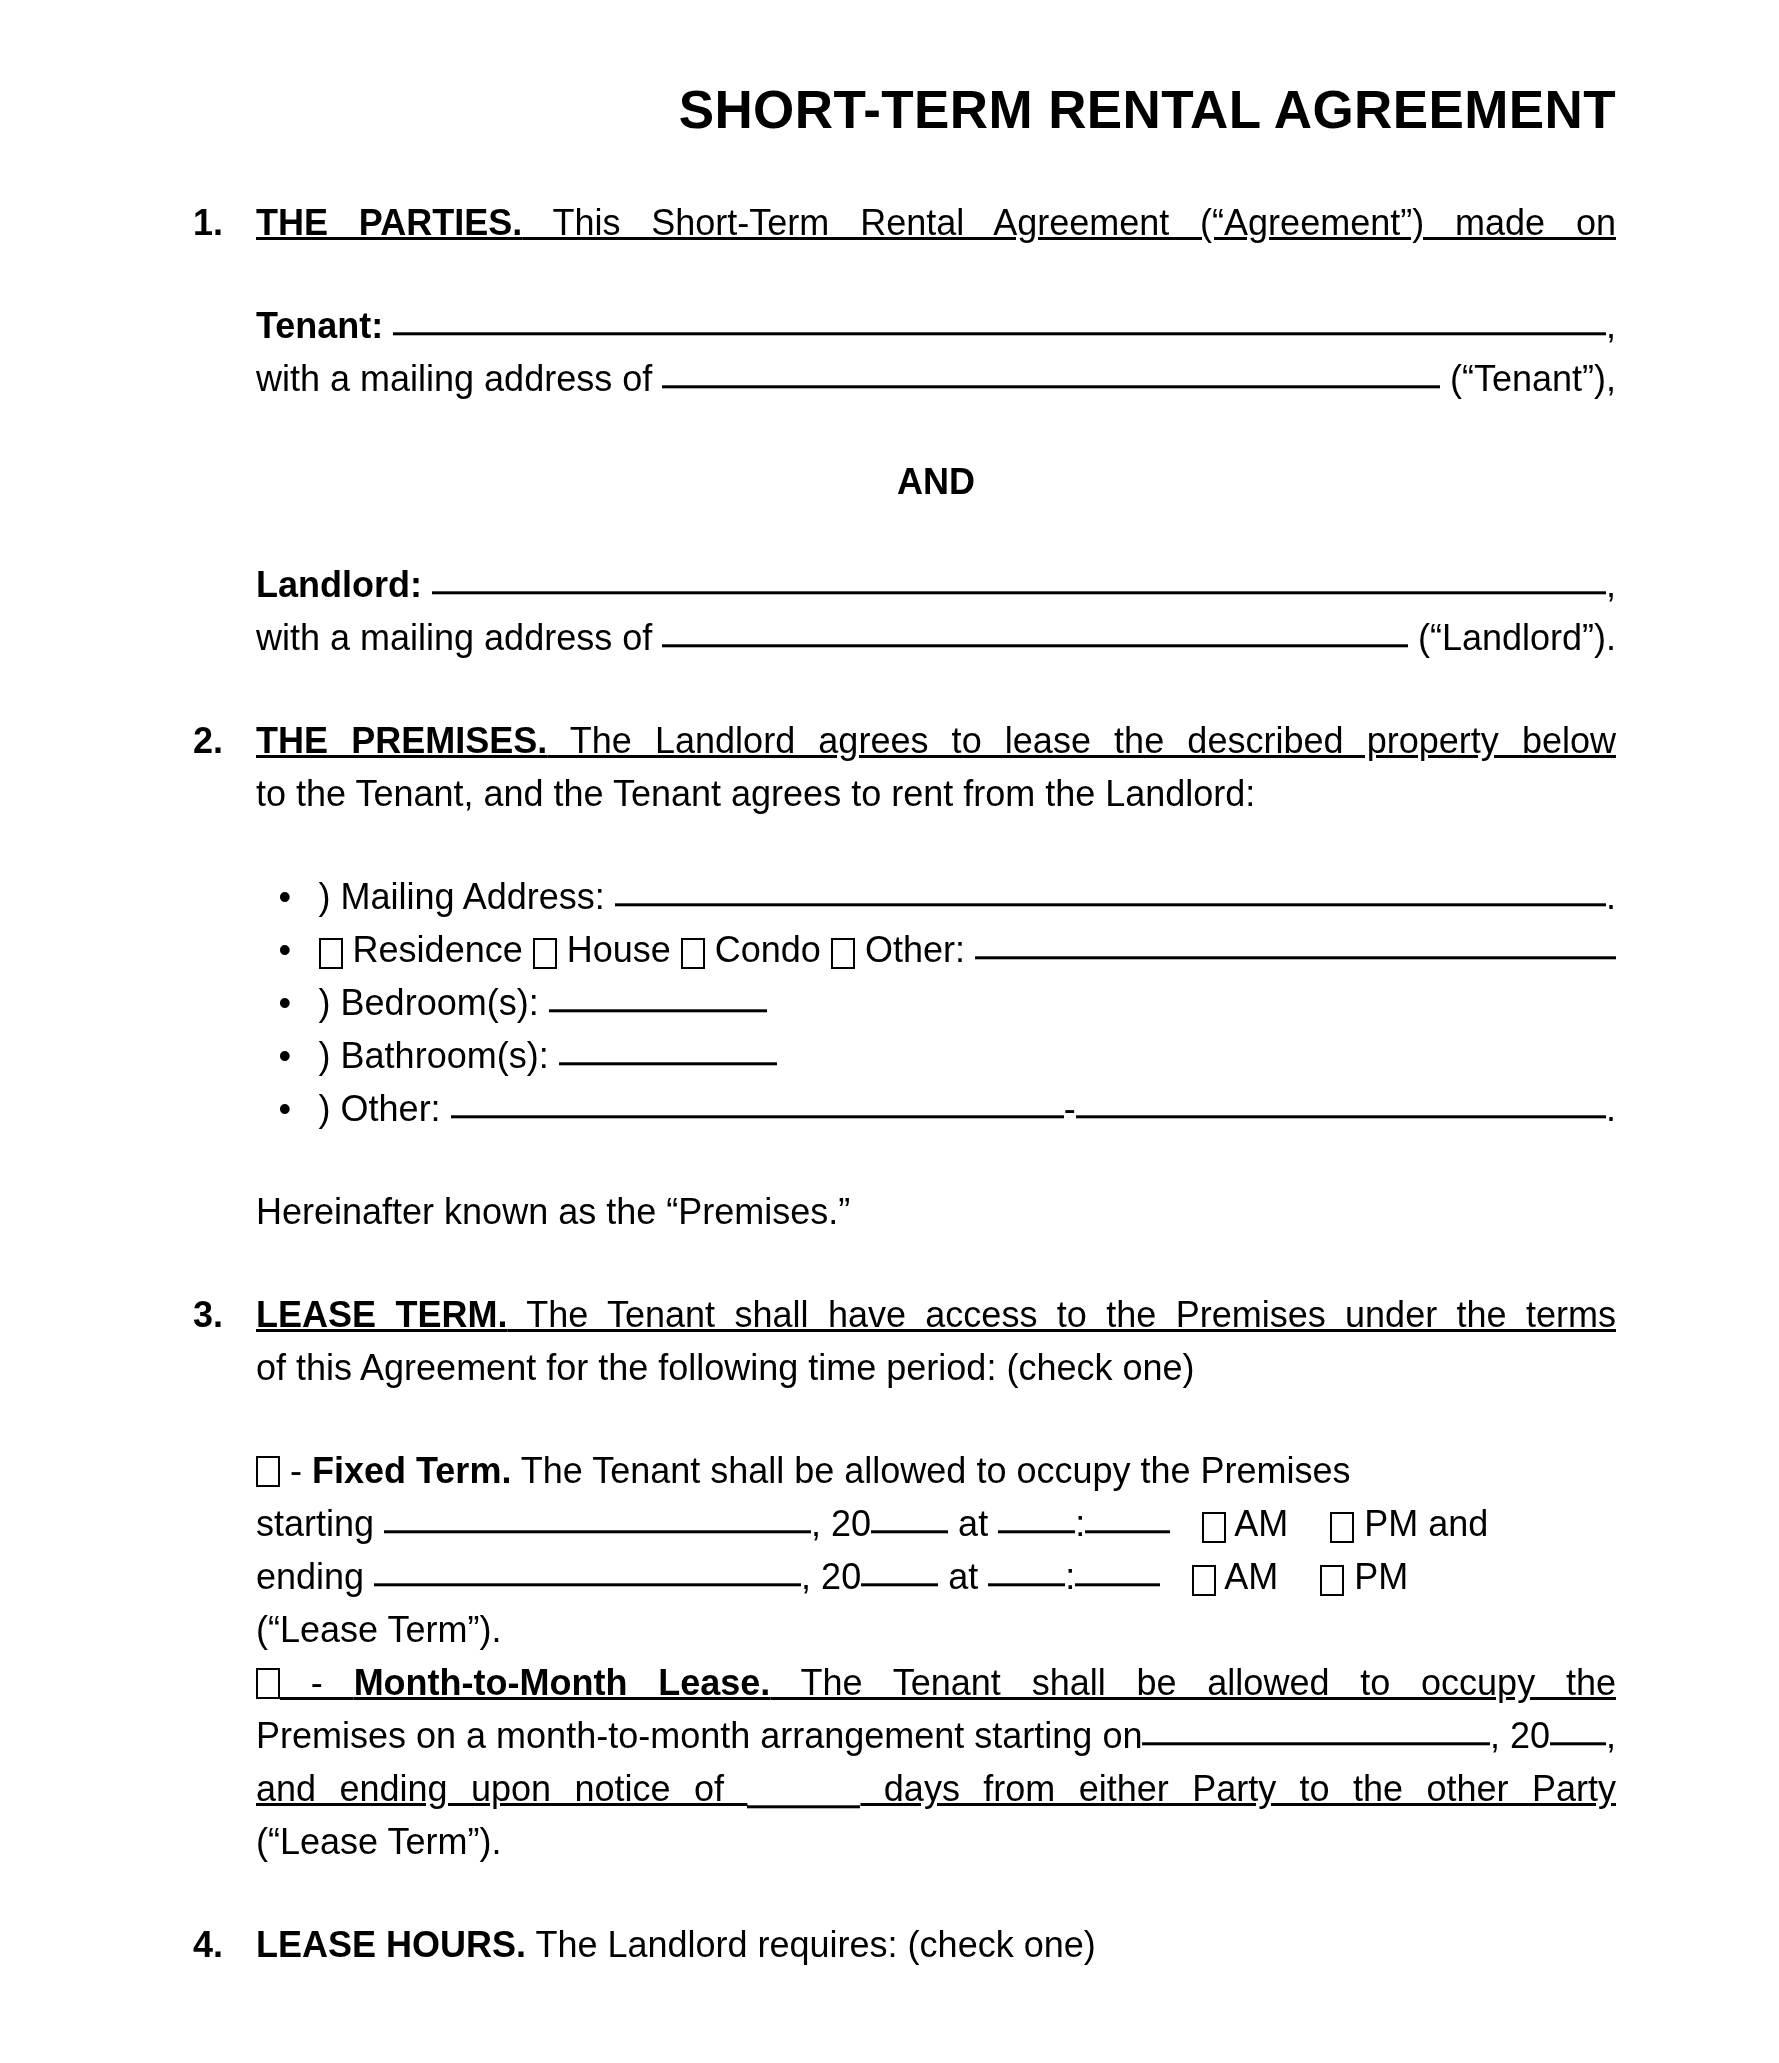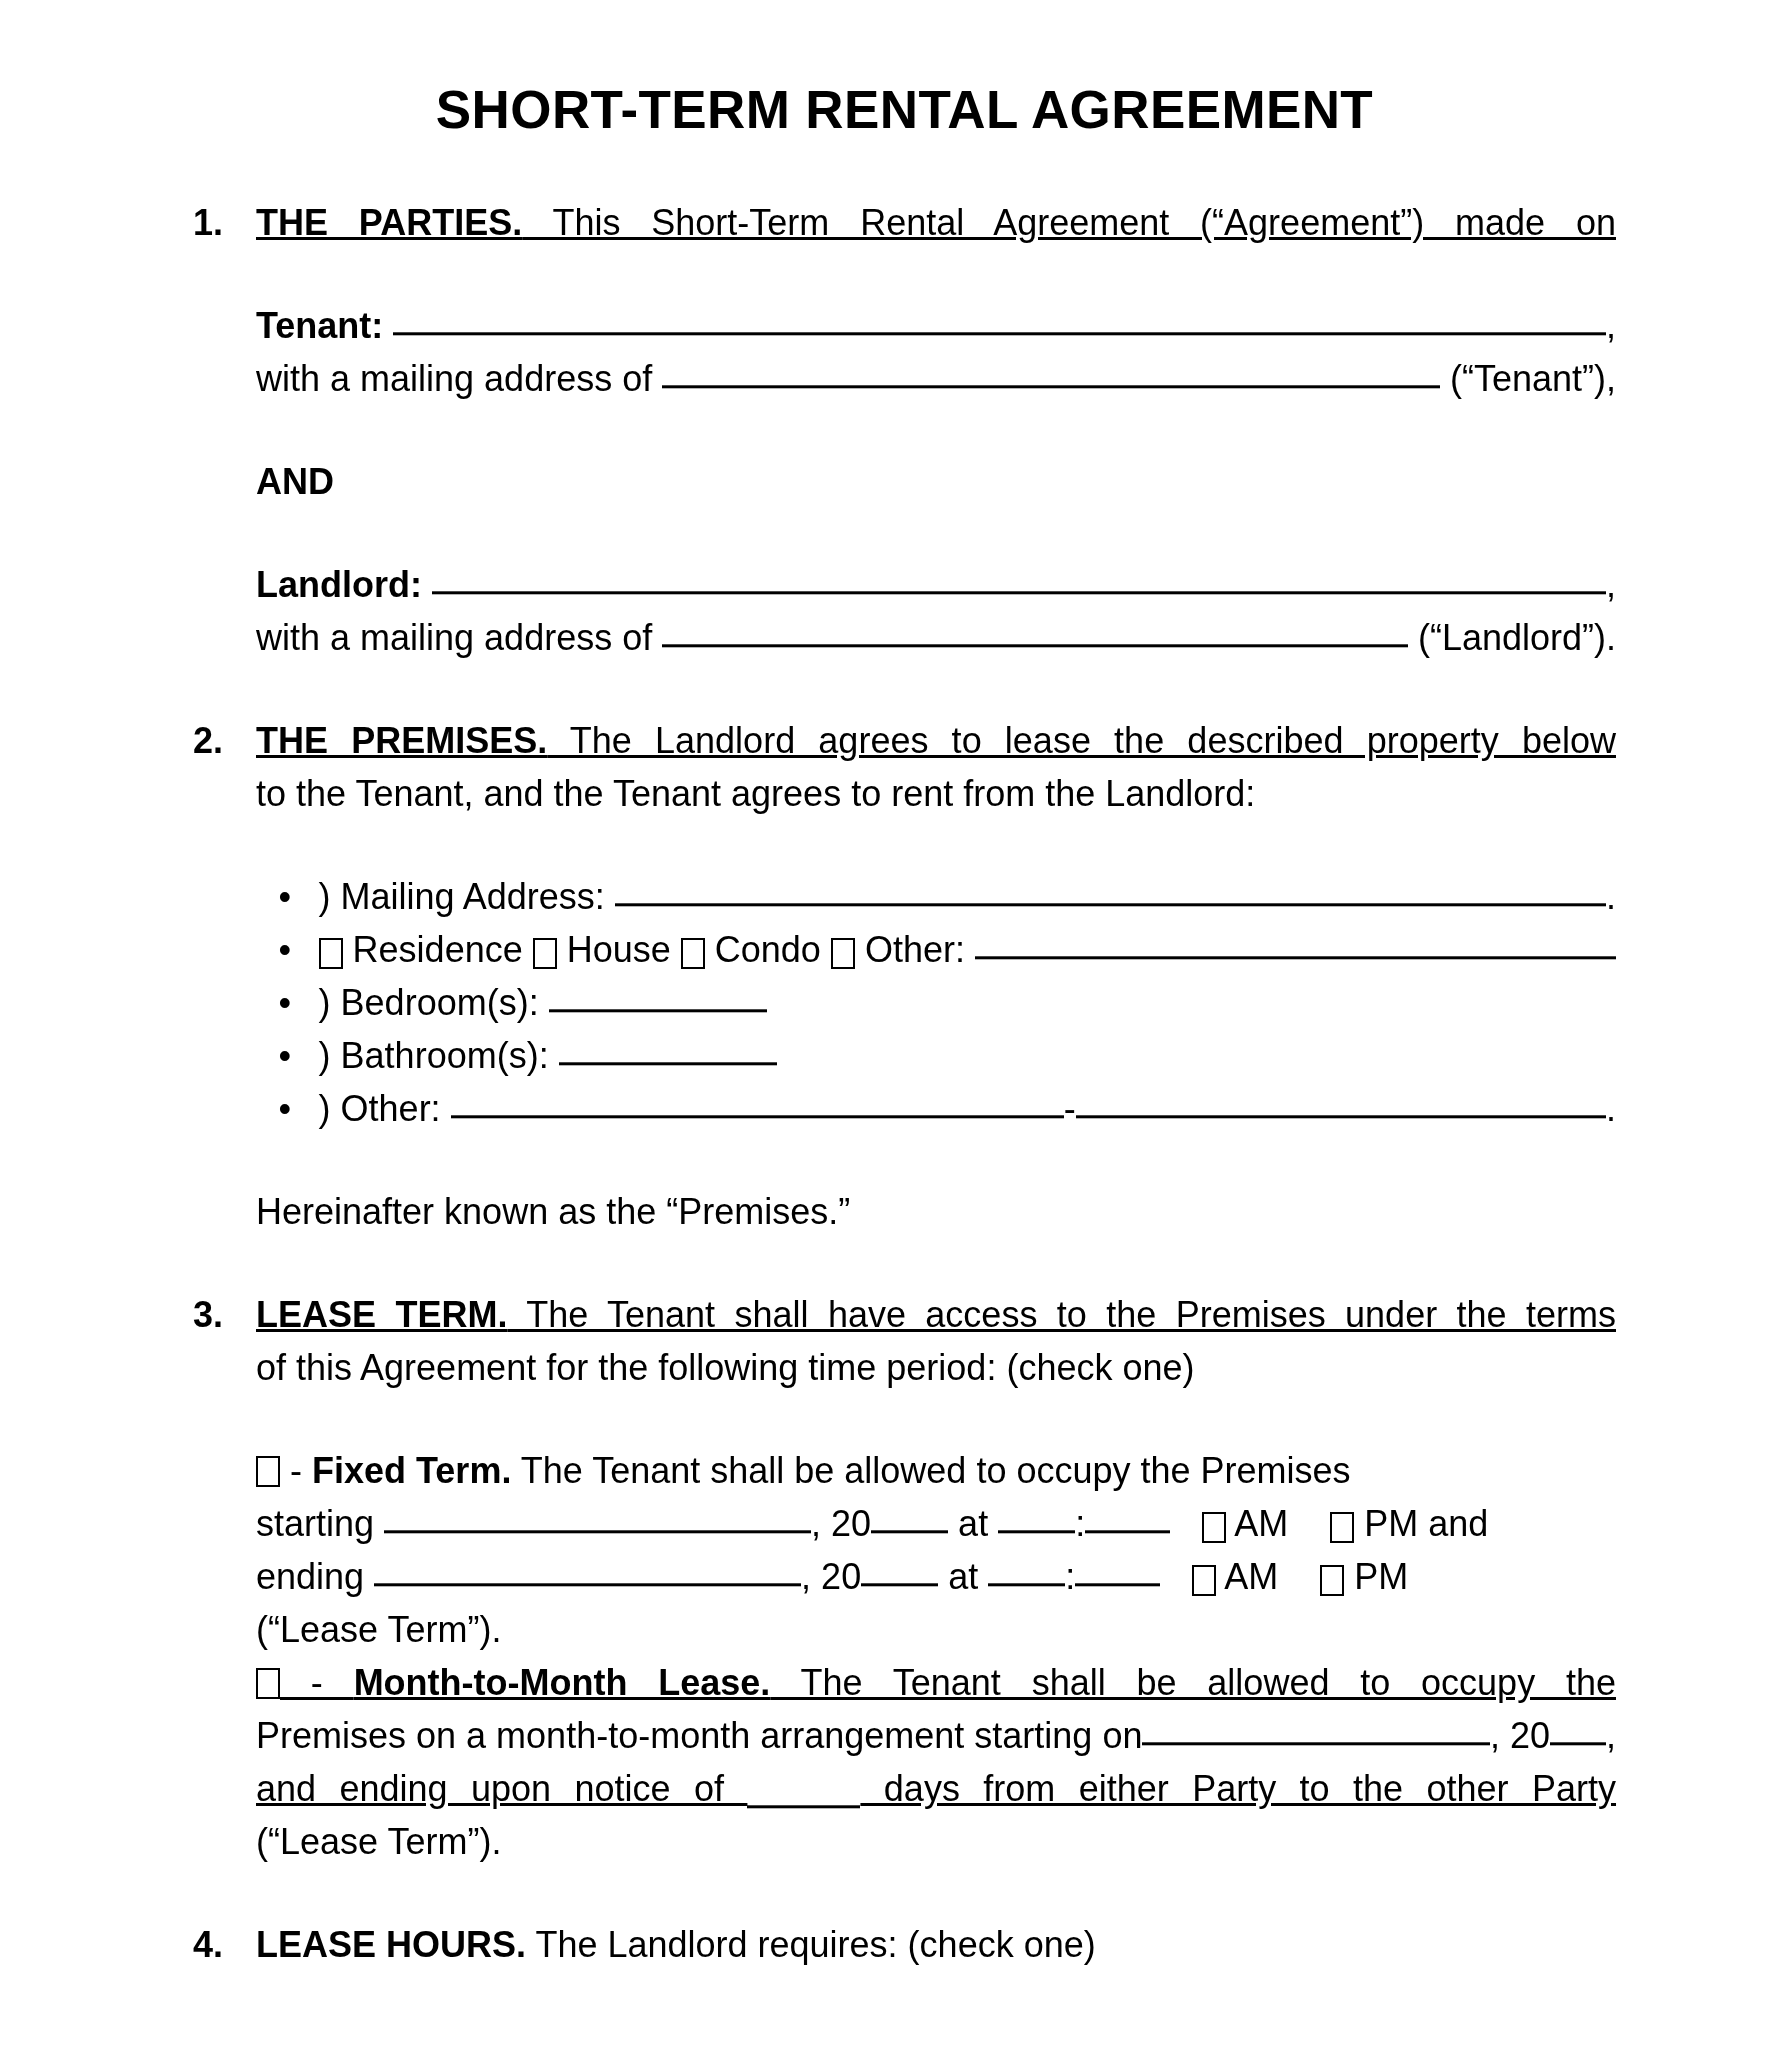--- a/index.html
+++ b/index.html
@@ -8,33 +8,33 @@
     height: 2064px;
     overflow: hidden;
     color: #000;
     font-family: "Liberation Sans", sans-serif;
     font-size: 36px;
     line-height: 53px;
   }
   .page { padding: 79px 163px 0 193px; }
 
   .title {
-    text-align: center;
+    text-align: right;
     font-weight: bold;
     font-size: 53px;
     line-height: 61px;
     margin: 0 0 56px 0;
     letter-spacing: 0.4px;
   }
 
   .blk { margin: 0 0 50px 0; }
   .sec { display: grid; grid-template-columns: 63px 1fr; }
   .num { font-weight: bold; }
   .para { margin-left: 63px; }
-  .center { text-align: left; }
+  .center { text-align: center; }
   .b { font-weight: bold; }
 
   
   .jline { text-align: justify; text-align-last: justify; text-decoration: underline; }
 
   
   .fline { display: flex; align-items: center; }
   .pre { white-space: pre; flex: 0 0 auto; }
 
   .blank {

